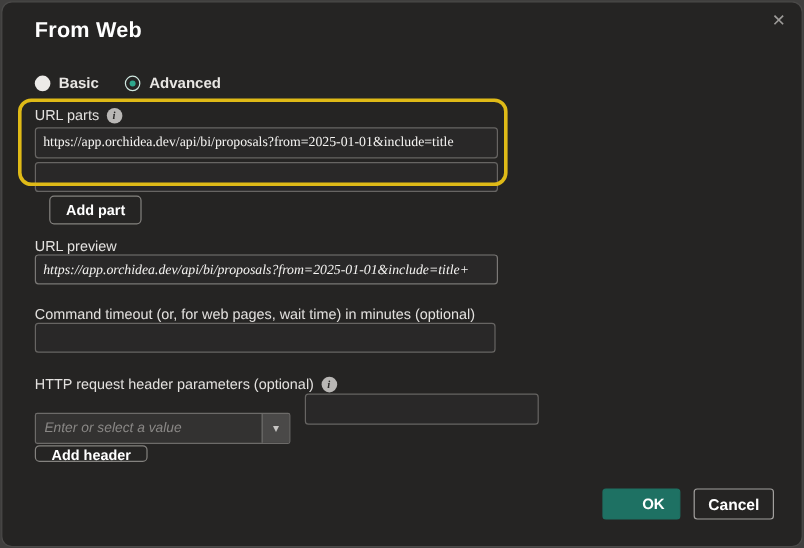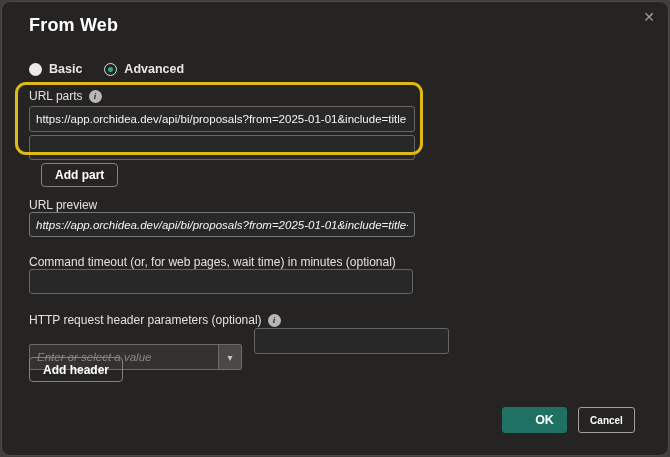--- a/index.html
+++ b/index.html
@@ -91,21 +91,21 @@
     font-family: "Liberation Serif", serif;
     cursor: default;
   }
   .text-input {
     position: absolute;
     background: #292828;
     border: 1px solid #676563;
     border-radius: 3px;
     color: #f5f4f2;
     font-size: 11.5px;
-    font-family: Liberation Sans, sans-serif;
+    font-family: Liberation Serif, serif;
     padding: 0 6px;
     outline: none;
   }
   .text-input::placeholder { color: #8a8886; font-style: italic; }
   .preview-input { font-style: italic; border-color: #7a7876; }
   .ghost-button {
     position: absolute;
     background: transparent;
     border: 1px solid #84827f;
     border-radius: 4px;
@@ -158,26 +158,26 @@
     color: #ffffff;
     font-size: 12.5px;
     font-weight: 700;
     font-family: "Liberation Sans", sans-serif;
     cursor: pointer;
     padding-left: 20px;
   }
   .cancel-button {
     position: absolute;
     left: 576px; top: 405px;
-    width: 57px; height: 26px;
+    width: 67px; height: 26px;
     background: transparent;
     border: 1px solid #a2a09e;
     border-radius: 3px;
     color: #ffffff;
-    font-size: 10px;
+    font-size: 13px;
     font-weight: 700;
     font-family: "Liberation Sans", sans-serif;
     cursor: pointer;
   }
 </style>
 </head>
 <body>
 
 <div class="dialog">
 
@@ -220,18 +220,18 @@
 
   <div class="field-label" style="left:27px; top:311px;">
     <span>HTTP request header parameters (optional)</span>
     <span class="info-icon">i</span>
   </div>
   <div class="combobox">
     <span class="cb-placeholder">Enter or select a value</span>
     <span class="cb-caret">▾</span>
   </div>
   <input class="text-input" style="left: 252px; top: 326px; width: 195px; height: 26px;" value="">
-  <button class="ghost-button" style="left:27px; top:355px; height:25px;">Add header</button>
+  <button class="ghost-button" style="left:27px; top:369px; height:14px;">Add header</button>
 
   <button class="ok-button">OK</button>
   <button class="cancel-button">Cancel</button>
 
 </div>
 
 </body></html>

